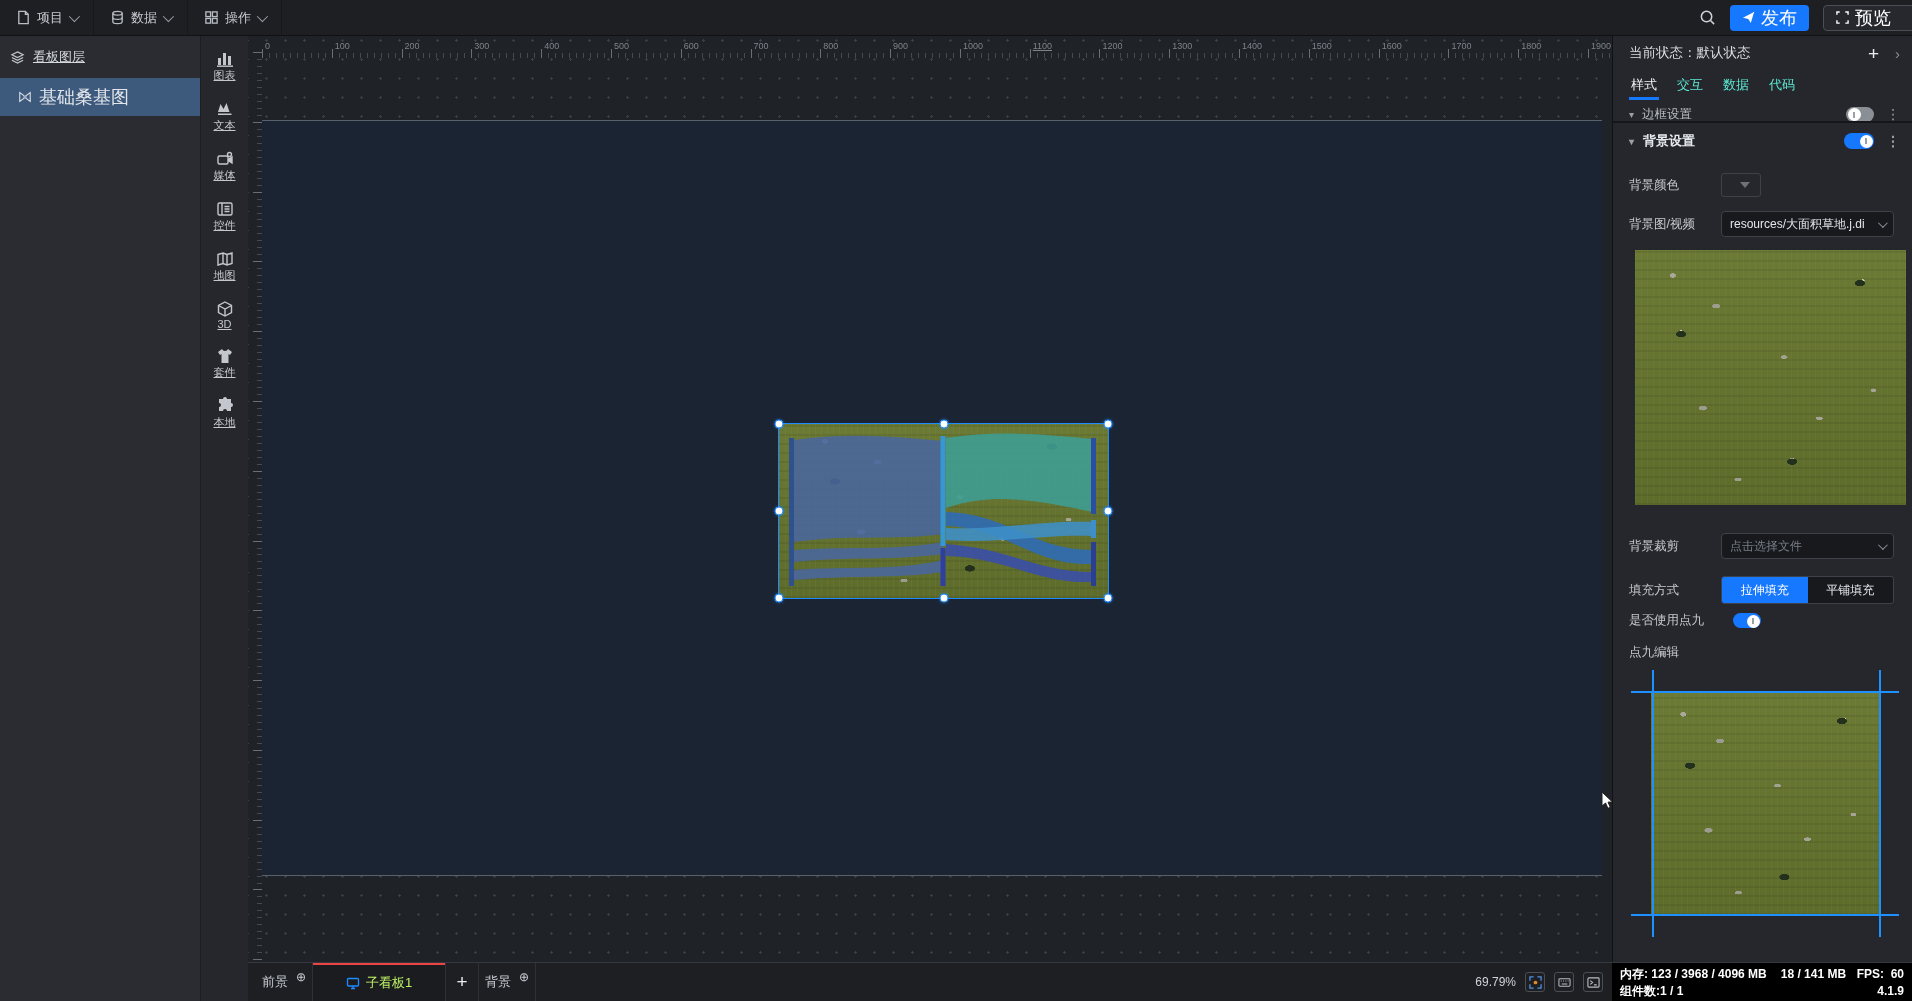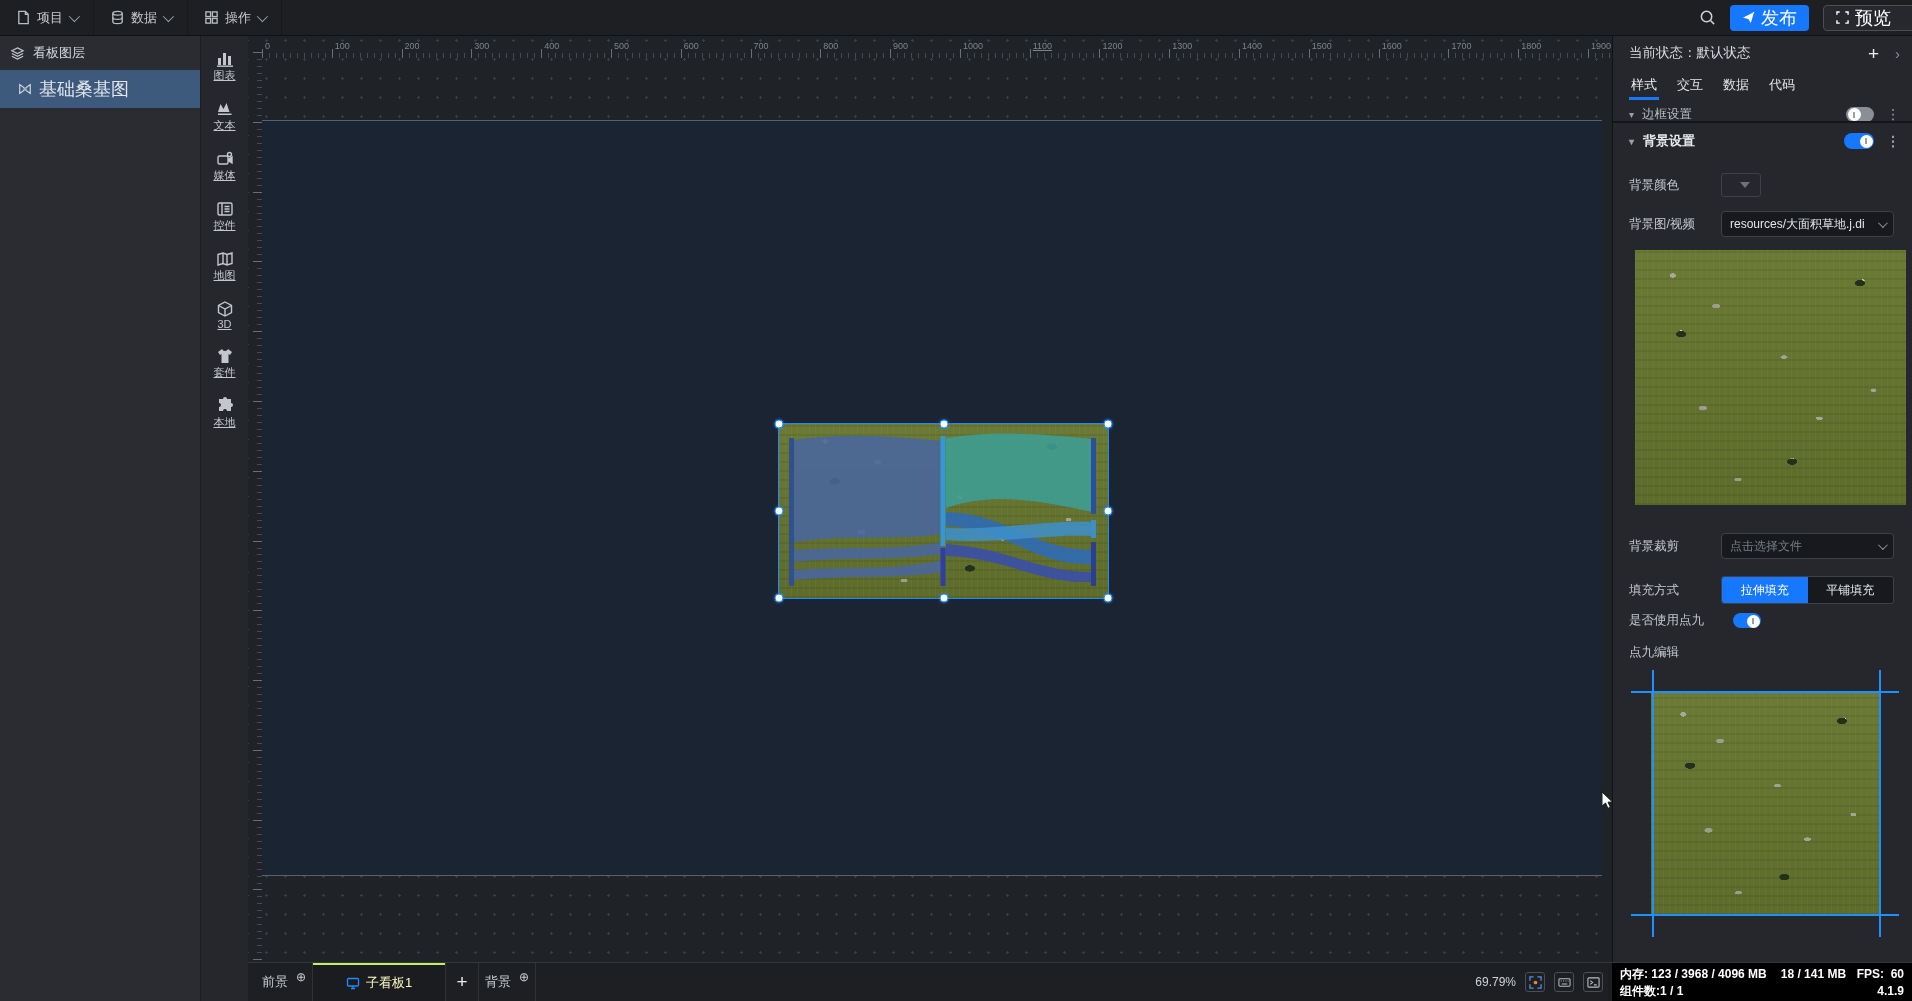--- a/index.html
+++ b/index.html
@@ -18,21 +18,21 @@
   .menu .chev{width:8px;height:8px;border-right:1.5px solid #9aa0a8;border-bottom:1.5px solid #9aa0a8;transform:rotate(45deg) translateY(-2px);}
   .topbar-right{margin-left:auto;display:flex;align-items:center;gap:14px;padding-right:0px;height:100%;}
   .search-btn svg{width:17px;height:17px;color:#cfd3d9;display:block;}
   .btn{display:flex;align-items:center;gap:6px;height:26px;padding:0 12px;border-radius:4px;font-size:18px;color:#fff;cursor:pointer;}
   .btn-publish{background:var(--accent);}
   .btn-preview{background:#26282e;border:1px solid #4a4e55;margin-right:-6px;padding-right:20px;}
   .btn svg{width:13px;height:13px;}
 
   
   .layers{position:absolute;left:0;top:36px;width:200px;height:965px;background:var(--panel);z-index:20;}
-  .layers-header{display:flex;align-items:center;gap:8px;height:34px;padding:0 10px;color:#d6dae0;font-size:13px;}
+  .layers-header{display:flex;align-items:center;gap:8px;height:42px;padding:0 10px;color:#d6dae0;font-size:13px;text-decoration:underline;}
   .layers-header svg{width:15px;height:15px;color:#c2c7cd;}
   .layer-item{display:flex;align-items:center;gap:7px;height:38px;padding:0 10px 0 18px;font-size:18px;color:#e2e6ec;background:#3d5a7d;cursor:pointer;}
   .layer-item svg{width:14px;height:14px;color:#d6dae0;}
 
   
   .toolstrip{position:absolute;left:200px;top:36px;width:48px;height:965px;background:var(--strip);border-left:1px solid #1b1d21;z-index:20;display:flex;flex-direction:column;align-items:center;padding-top:14px;gap:17px;}
   .tool{display:flex;flex-direction:column;align-items:center;gap:0;color:#c3c7cd;font-size:11px;cursor:pointer;width:100%;text-decoration:underline;}
   .tool svg{width:18px;height:18px;}
 
   
@@ -72,21 +72,21 @@
   .handle{position:absolute;width:9px;height:9px;border-radius:50%;background:#fff;border:1.5px solid var(--sel);transform:translate(-50%,-50%);box-shadow:0 0 3px rgba(30,139,255,.8);}
   .cursor{position:absolute;left:1353px;top:755px;width:13px;height:19px;}
 
   
   .inspector{position:absolute;left:1612px;top:36px;width:300px;height:926px;background:var(--strip);border-left:1px solid #111216;z-index:20;overflow:hidden;}
   .state-row{display:flex;align-items:center;height:34px;padding:0 12px 0 16px;color:#dadde2;font-size:13.5px;}
   .state-icons{margin-left:auto;display:flex;align-items:center;gap:16px;}
   .icon-plus{font-size:19px;color:#e8eaee;line-height:1;cursor:pointer;}
   .icon-chevr{font-size:15px;color:#8a9099;cursor:pointer;}
   .tabs{display:flex;gap:20px;padding:6px 0 6px 18px;position:relative;}
-  .tab{font-size:13px;color:#e5e5e5;cursor:pointer;padding-bottom:4px;position:relative;}
+  .tab{font-size:13px;color:#5eead4;cursor:pointer;padding-bottom:4px;position:relative;}
   .tab.active{color:#f0f2f5;}
   .tab.active::after{content:"";position:absolute;left:-2px;right:-2px;bottom:-2px;height:3px;background:var(--accent);}
   .clipped-row{height:17px;overflow:hidden;position:relative;}
   .clipped-inner{display:flex;align-items:center;gap:8px;padding:0 12px 0 16px;height:24px;margin-top:-2px;color:#b9bdc4;font-size:12.5px;}
   .sec-divider{height:2px;background:#141619;}
   .section-header{display:flex;align-items:center;gap:9px;height:36px;padding:0 12px 0 16px;font-size:13px;color:#e6e9ed;font-weight:bold;}
   .caret{color:#9aa0a8;font-size:10px;}
   .kebab{color:#9aa0a8;font-size:14px;letter-spacing:0;line-height:1;cursor:pointer;}
   .toggle{width:30px;height:16px;border-radius:8px;background:var(--accent);position:relative;cursor:pointer;flex:none;}
   .toggle .knob{position:absolute;right:1.5px;top:1.5px;width:13px;height:13px;border-radius:50%;background:#fff;display:flex;align-items:center;justify-content:center;}
@@ -111,21 +111,21 @@
   .np-line{position:absolute;background:#1e90ff;}
   .np-v{width:1.5px;top:0;height:267px;}
   .np-h{height:1.5px;left:18px;width:268px;}
 
   
   .bottombar{position:absolute;left:248px;top:962px;width:1664px;height:39px;background:var(--bar);border-top:1px solid #34373d;z-index:25;display:flex;align-items:stretch;}
   .bb-cell{display:flex;align-items:center;justify-content:center;gap:6px;font-size:13px;color:#c6cad0;cursor:pointer;position:relative;}
   .bb-sep{width:1px;background:#2e3136;}
   .fg-cell{width:56px;}
   .sup{font-size:12px;color:#c6cad0;position:relative;top:-5px;margin-left:2px;}
-  .tab-cell{width:132px;background:#1a1c20;border-top:2px solid #bef264;color:#fef9c3;}
+  .tab-cell{width:132px;background:#1a1c20;border-top:2px solid #ef4444;color:#bef264;}
   .tab-cell svg{width:14px;height:14px;color:#1e8bff;}
   .plus-cell{width:32px;font-size:19px;color:#e8eaee;}
   .bg-cell{width:56px;}
   .bb-right{margin-left:auto;display:flex;align-items:center;gap:9px;}
   .zoom-val{font-size:12px;color:#cfd3d9;}
   .sq-btn{width:20px;height:20px;border:1px solid #4a4e55;border-radius:3px;display:flex;align-items:center;justify-content:center;cursor:pointer;}
   .sq-btn svg{width:13px;height:13px;color:#b9bdc4;}
   .statusbox{width:300px;height:100%;background:#000;padding:3px 8px 2px 8px;display:flex;flex-direction:column;justify-content:space-between;font-weight:bold;font-size:12px;color:#fff;}
   .statusline{display:flex;align-items:baseline;}
   .statusline .gap{width:14px;}

